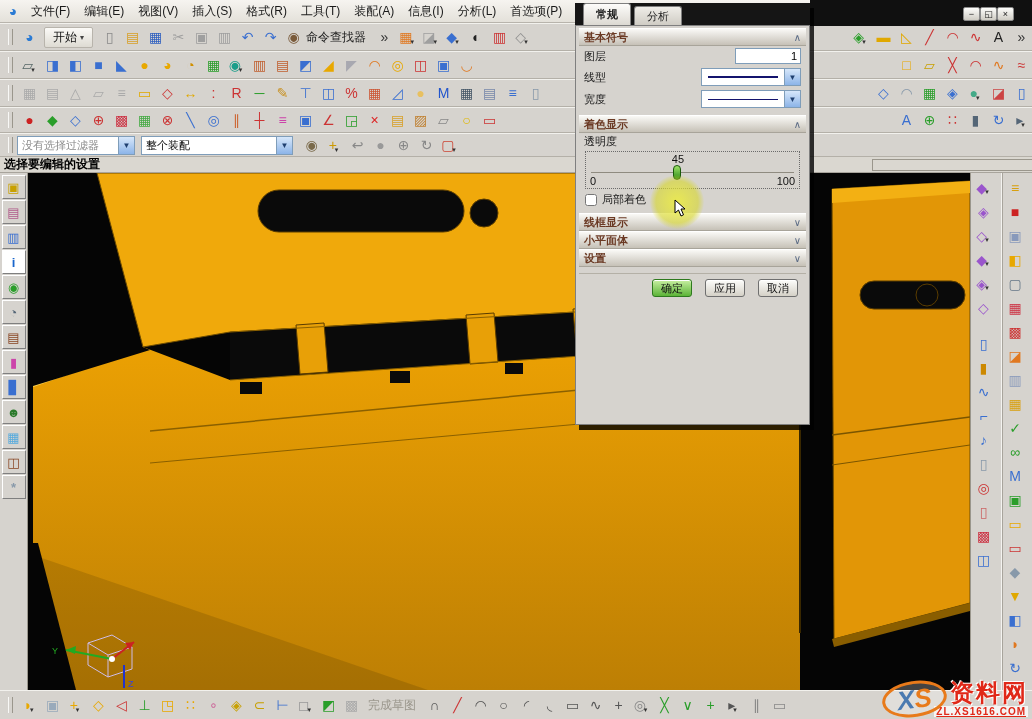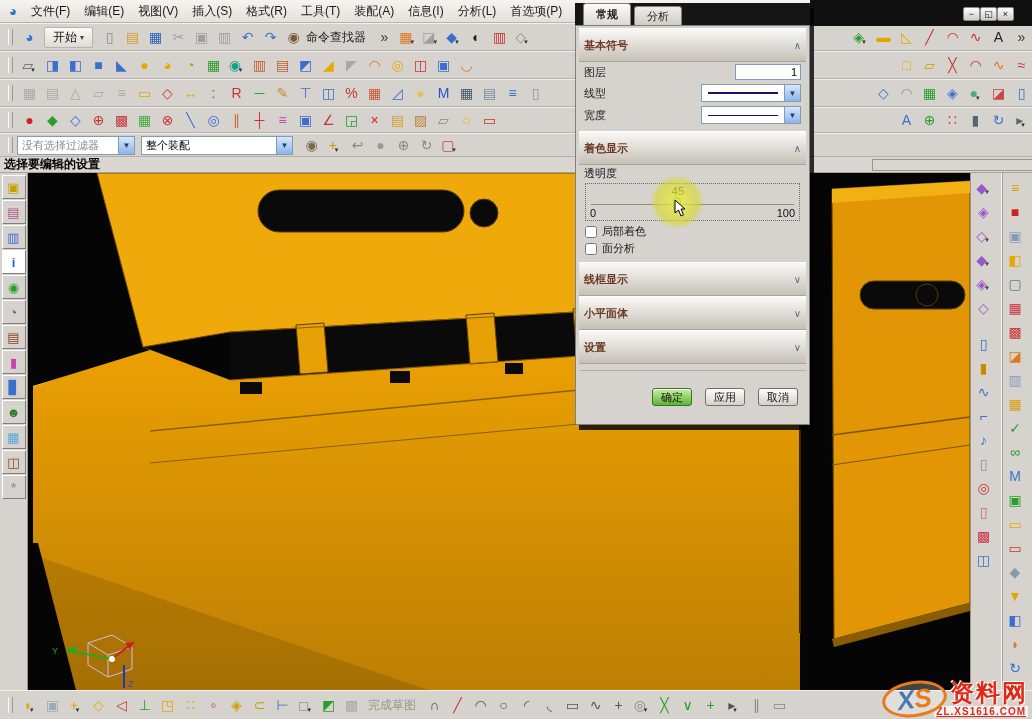--- a/index.html
+++ b/index.html
@@ -79,21 +79,21 @@
   
   #dialog { position:absolute; left:575px; top:3px; width:235px; height:422px; z-index:10;
     box-shadow:4px 5px 0 rgba(0,0,0,0.8); background:#151515; }
   #dialog-tabs { height:22px; display:flex; align-items:flex-end; padding-left:8px; background:#151515; }
   .tab { height:19px; padding:0 12px; display:flex; align-items:center; font-size:11px; color:#222;
     background:linear-gradient(#efede8,#cfccc4); border:1px solid #7f7f7f; border-bottom:none;
     border-radius:3px 3px 0 0; margin-right:3px; }
   .tab.active { height:22px; background:linear-gradient(#fdfcfa,#dcd9d2); font-weight:bold; }
   #dialog-body { position:absolute; left:0; top:22px; width:235px; height:400px; background:#d6d3ce;
     border:1px solid #7f7f7f; padding:2px 3px; }
-  .grp-hd { height:17px; display:flex; justify-content:space-between; align-items:center; padding:16px 5px;
+  .grp-hd { height:17px; display:flex; justify-content:space-between; align-items:center; padding:8px 5px;
     background:linear-gradient(#faf9f6,#c6c1b7); border-top:1px solid #fff; border-bottom:1px solid #a8a49a;
     font-weight:bold; font-size:11px; color:#6b3a24; }
   .grp-hd .chev { color:#5a6a84; font-size:10px; font-weight:normal; }
   .fld { display:flex; justify-content:space-between; align-items:center; height:20px; padding:0 5px;
     font-size:11px; color:#1a1a1a; }
   .fld-label { white-space:nowrap; }
   #layer-input { width:66px; height:16px; border:1px solid #7f9db9; background:#fff; font-size:11px;
     text-align:right; padding-right:3px; font-family:inherit; }
   #color-swatch { width:66px; height:14px; border:1px solid #6f6b61; }
   .line-combo { display:flex; width:100px; height:18px; border:1px solid #7f9db9; background:#fff; align-items:center; }
@@ -107,21 +107,21 @@
   #slider-thumb { position:absolute; left:calc(45% - 9px); top:13px; width:8px; height:15px; border-radius:4px;
     background:linear-gradient(#9fe468,#2e8a1a); border:1px solid #1a5a0a; }
   #slider-min { position:absolute; left:4px; bottom:1px; font-size:11px; color:#111; }
   #slider-max { position:absolute; right:4px; bottom:1px; font-size:11px; color:#111; }
   .chk-row { display:flex; align-items:center; height:17px; padding-left:6px; font-size:11px; color:#1a1a1a; }
   .chk-row input { width:12px; height:12px; margin-right:5px; }
   .collapsed-grp { margin-top:1px; }
   .dlg-actions { margin:5px 2px 0 2px; display:flex; flex-direction:column; gap:4px; }
   .action-btn { height:19px; font-size:11px; color:#1a1a1a; border:1px solid #8a867c; border-radius:3px;
     background:linear-gradient(#fbfaf7,#ccc8be); box-shadow:inset 0 1px 0 #fff; }
-  #dlg-footer { margin-top:6px; border-top:1px solid #b4b0a6; padding-top:17px; display:flex;
+  #dlg-footer { margin-top:6px; border-top:1px solid #b4b0a6; padding-top:5px; display:flex;
     justify-content:flex-end; gap:13px; padding-right:8px; }
   .btn { height:18px; min-width:40px; padding:0 5px; font-size:11px; border:1px solid #6f6f6f; border-radius:3px;
     background:linear-gradient(#fdfdfb,#d5d1c7); box-shadow:inset 0 1px 0 #fff; color:#111; }
   .btn.ok { background:linear-gradient(#c9f0a2,#5cb438); border-color:#2e7a1e; }
   #cursor-highlight { position:absolute; left:75px; top:172px; width:54px; height:54px; border-radius:50%;
     background:radial-gradient(circle, rgba(235,235,70,0.9) 0%, rgba(215,215,40,0.6) 55%, rgba(215,215,40,0) 72%);
     pointer-events:none; z-index:12; }
   #mouse-cursor { position:absolute; left:99px; top:196px; z-index:13; pointer-events:none; }
 
   
@@ -1130,24 +1130,20 @@
         <span id="slider-value">45</span>
         <span id="slider-track"></span>
         <span id="slider-thumb"></span>
         <span id="slider-min">0</span>
         <span id="slider-max">100</span>
       </div>
       <div class="chk-row">
         <input type="checkbox" style="">
         <span>局部着色</span>
       </div>
-      <div class="chk-row">
-        <input type="checkbox" style="">
-        <span>面分析</span>
-      </div>
 
       <div class="collapsed-grp" style="margin-top:5px">
         <div class="grp-hd">
           <span>线框显示</span>
           <span class="chev">∨</span>
         </div>
         <div class="grp-hd">
           <span>小平面体</span>
           <span class="chev">∨</span>
         </div>

